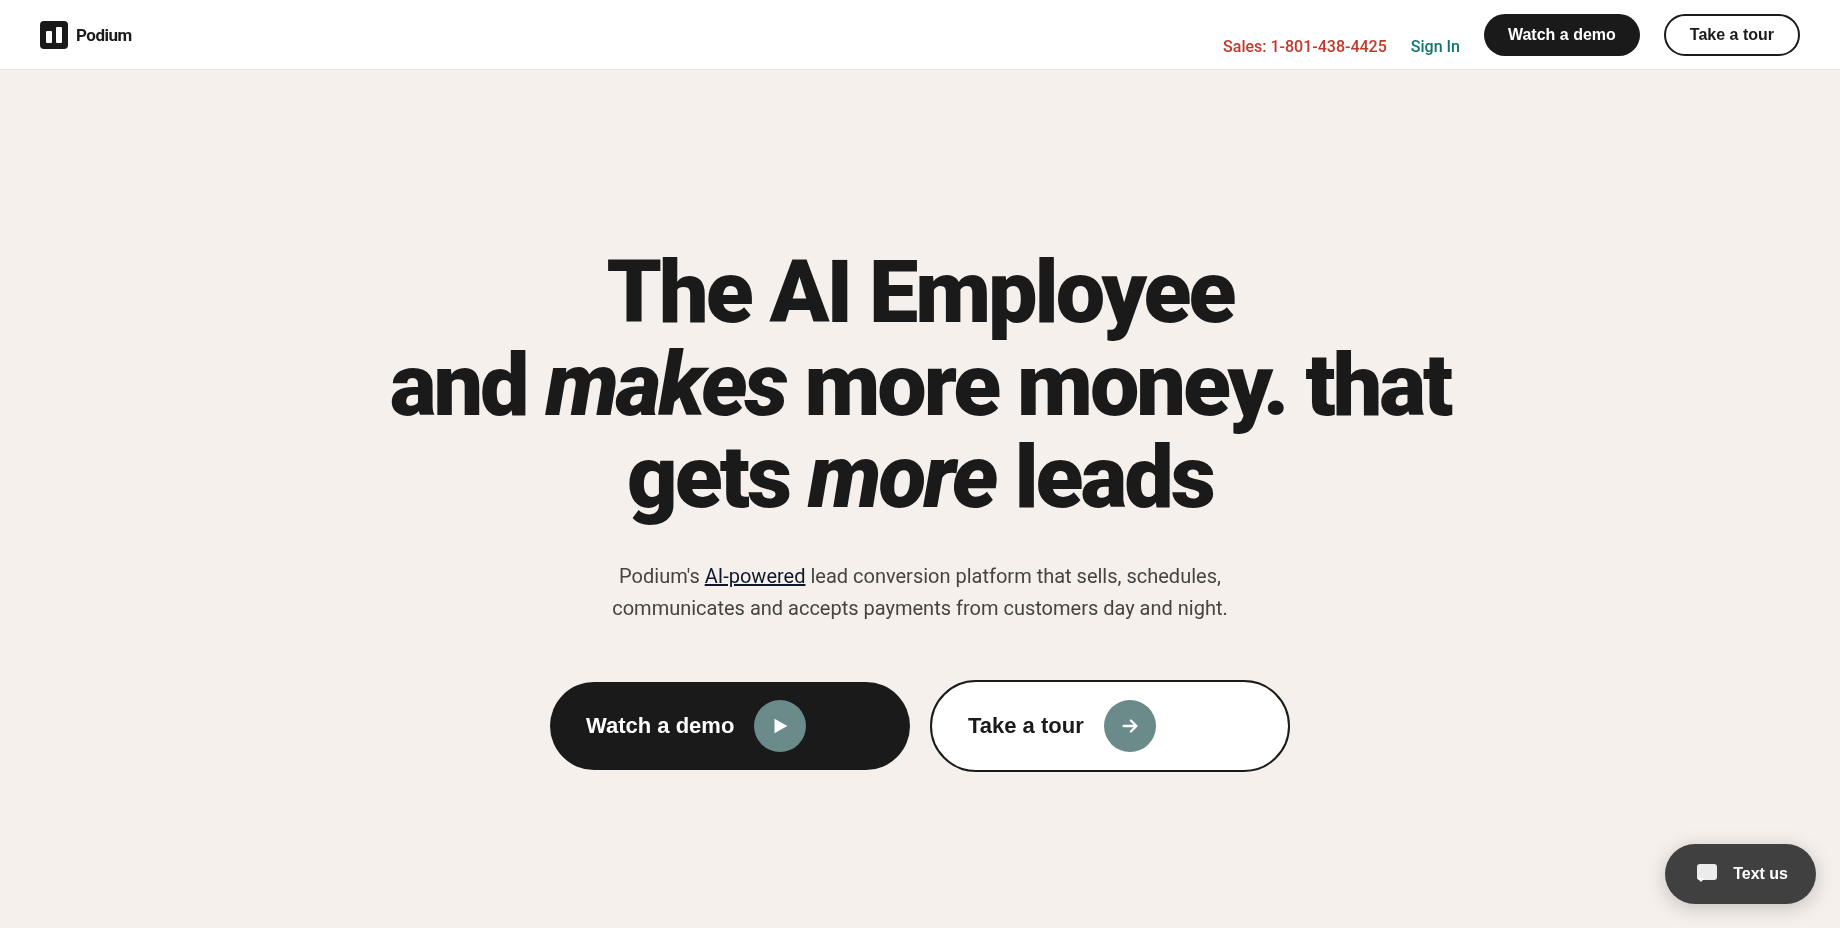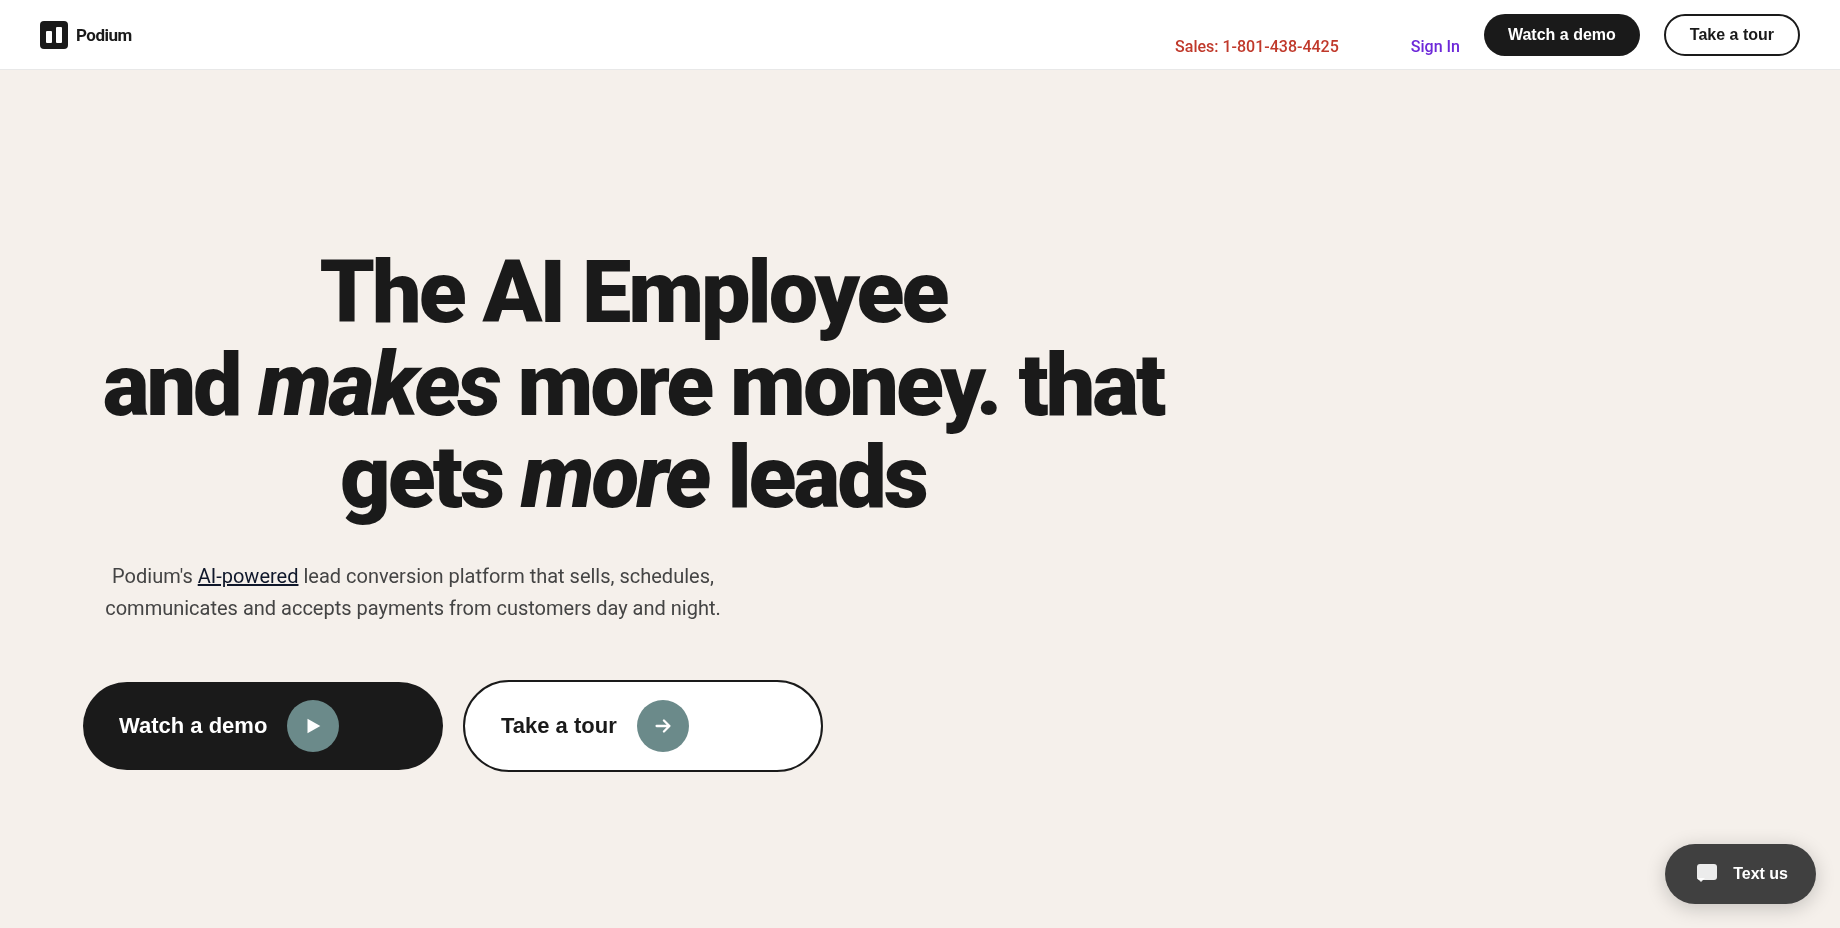--- a/index.html
+++ b/index.html
@@ -75,26 +75,25 @@
     }
 
     .sales-link {
       color: #c0392b;
       font-size: 16px;
       font-weight: 500;
       text-decoration: none;
     }
 
     .sign-in-link {
-      color: #6d28d9;
+      color: #0f766e;
       font-size: 16px;
       font-weight: 500;
       text-decoration: none;
       cursor: pointer;
-      margin-left: 48px;
     }
 
     .btn-watch-demo-nav {
       background: #1a1a1a;
       color: #ffffff;
       border: none;
       border-radius: 50px;
       padding: 12px 24px;
       font-size: 16px;
       font-weight: 600;
@@ -110,26 +109,26 @@
       font-size: 16px;
       font-weight: 600;
       cursor: pointer;
     }
 
     
     .hero {
       background: #f5f0eb;
       display: flex;
       flex-direction: column;
+      align-items: center;
       justify-content: center;
       padding: 80px 60px 60px;
       text-align: center;
       min-height: 858px;
       position: relative;
-      margin-left: 23px;
     }
 
     .hero-headline {
       font-size: 88px;
       font-weight: 900;
       color: #1a1a1a;
       line-height: 1.05;
       letter-spacing: -3px;
       max-width: 1100px;
       margin-bottom: 36px;

